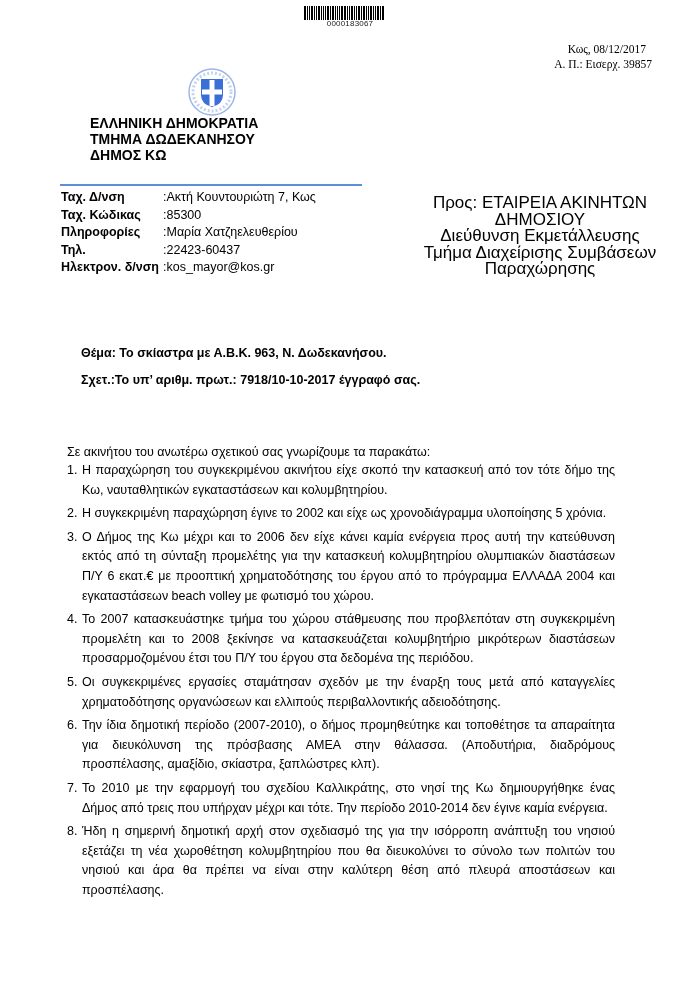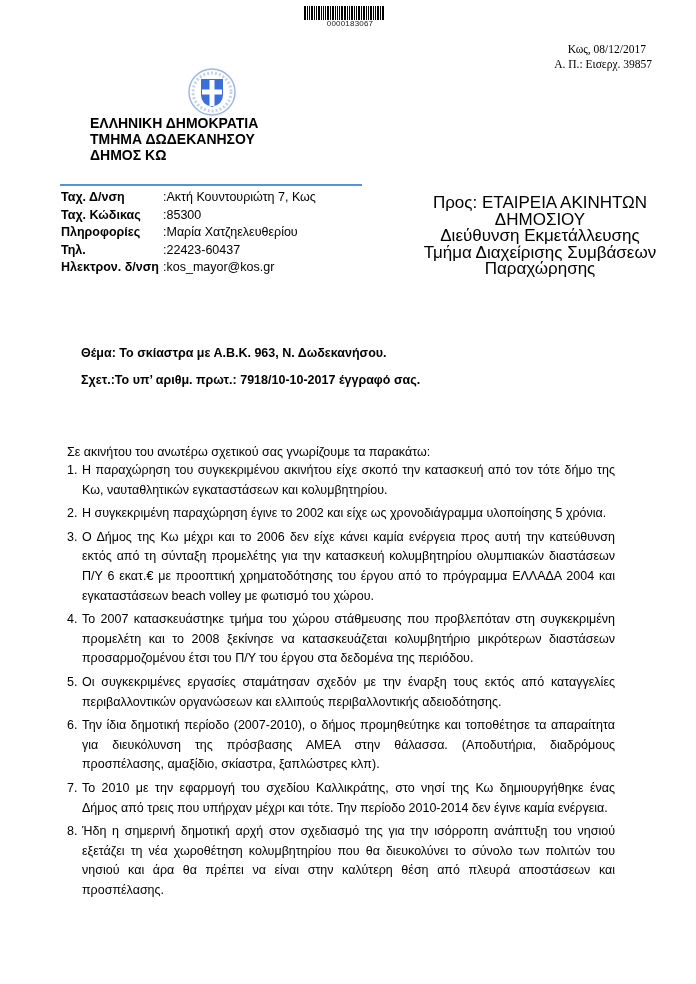--- a/index.html
+++ b/index.html
@@ -153,21 +153,21 @@
   <li>
       <span class="num">3.</span>
       <span class="txt">Ο Δήμος της Κω μέχρι και το 2006 δεν είχε κάνει καμία ενέργεια προς αυτή την κατεύθυνση εκτός από τη σύνταξη προμελέτης για την κατασκευή κολυμβητηρίου ολυμπιακών διαστάσεων Π/Υ 6 εκατ.€ με προοπτική χρηματοδότησης του έργου από το πρόγραμμα ΕΛΛΑΔΑ 2004 και εγκαταστάσεων beach volley με φωτισμό του χώρου.</span>
     </li>
   <li>
       <span class="num">4.</span>
       <span class="txt">Το 2007 κατασκευάστηκε τμήμα του χώρου στάθμευσης που προβλεπόταν στη συγκεκριμένη προμελέτη και το 2008 ξεκίνησε να κατασκευάζεται κολυμβητήριο μικρότερων διαστάσεων προσαρμοζομένου έτσι του Π/Υ του έργου στα δεδομένα της περιόδου.</span>
     </li>
   <li>
       <span class="num">5.</span>
-      <span class="txt">Οι συγκεκριμένες εργασίες σταμάτησαν σχεδόν με την έναρξη τους εκτός από καταγγελίες περιβαλλοντικών οργανώσεων και  ελλιπούς περιβαλλοντικής αδειοδότησης.</span>
+      <span class="txt">Οι συγκεκριμένες εργασίες σταμάτησαν σχεδόν με την έναρξη τους μετά από καταγγελίες χρηματοδότησης οργανώσεων και  ελλιπούς περιβαλλοντικής αδειοδότησης.</span>
     </li>
   <li>
       <span class="num">6.</span>
       <span class="txt">Την ίδια δημοτική περίοδο (2007-2010), ο δήμος προμηθεύτηκε και τοποθέτησε τα απαραίτητα για διευκόλυνση της πρόσβασης ΑΜΕΑ στην θάλασσα. (Αποδυτήρια, διαδρόμους προσπέλασης, αμαξίδιο, σκίαστρα, ξαπλώστρες κλπ).</span>
     </li>
   <li>
       <span class="num">7.</span>
       <span class="txt">Το 2010 με την εφαρμογή του σχεδίου Καλλικράτης, στο νησί της Κω δημιουργήθηκε ένας Δήμος από τρεις που υπήρχαν μέχρι και τότε. Την περίοδο 2010-2014 δεν έγινε καμία ενέργεια.</span>
     </li>
   <li>

